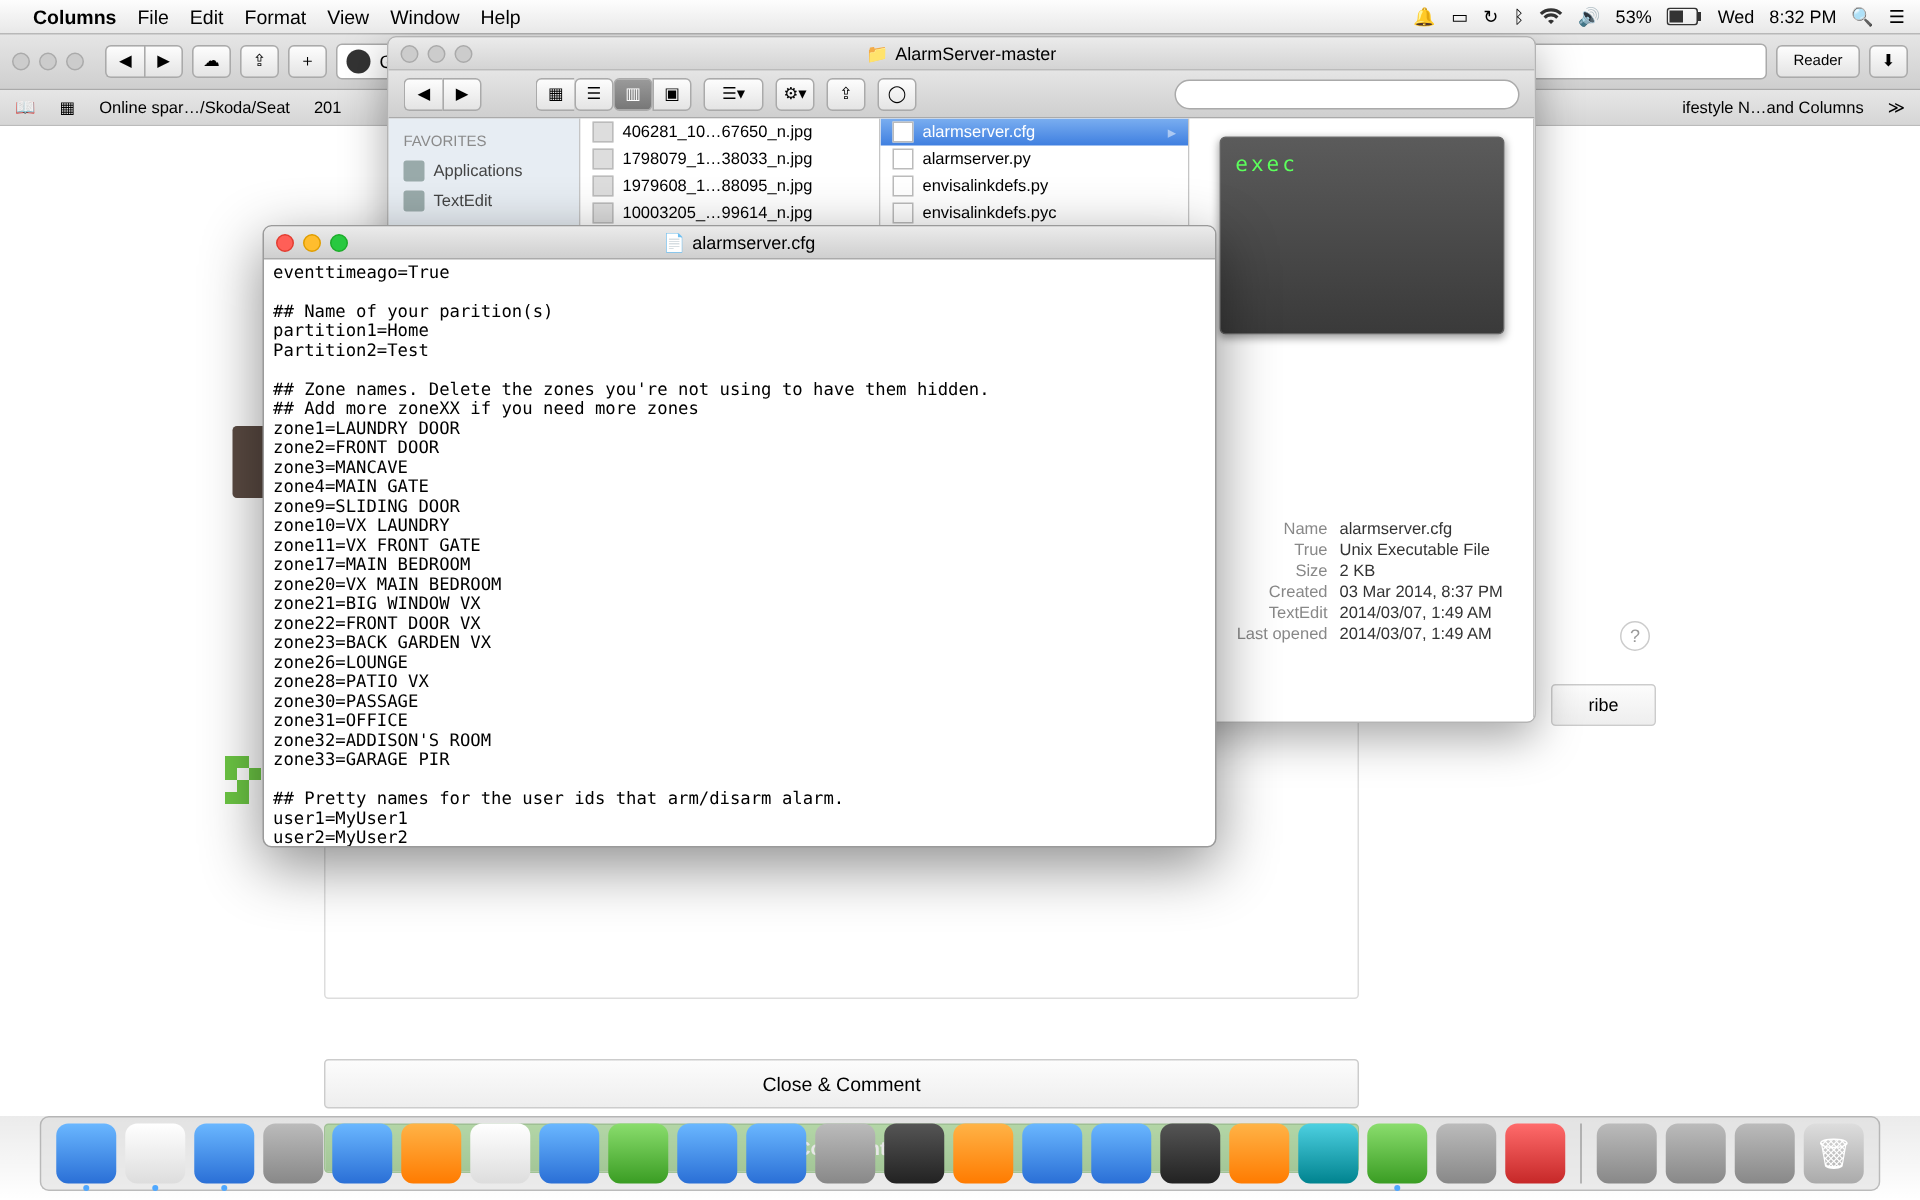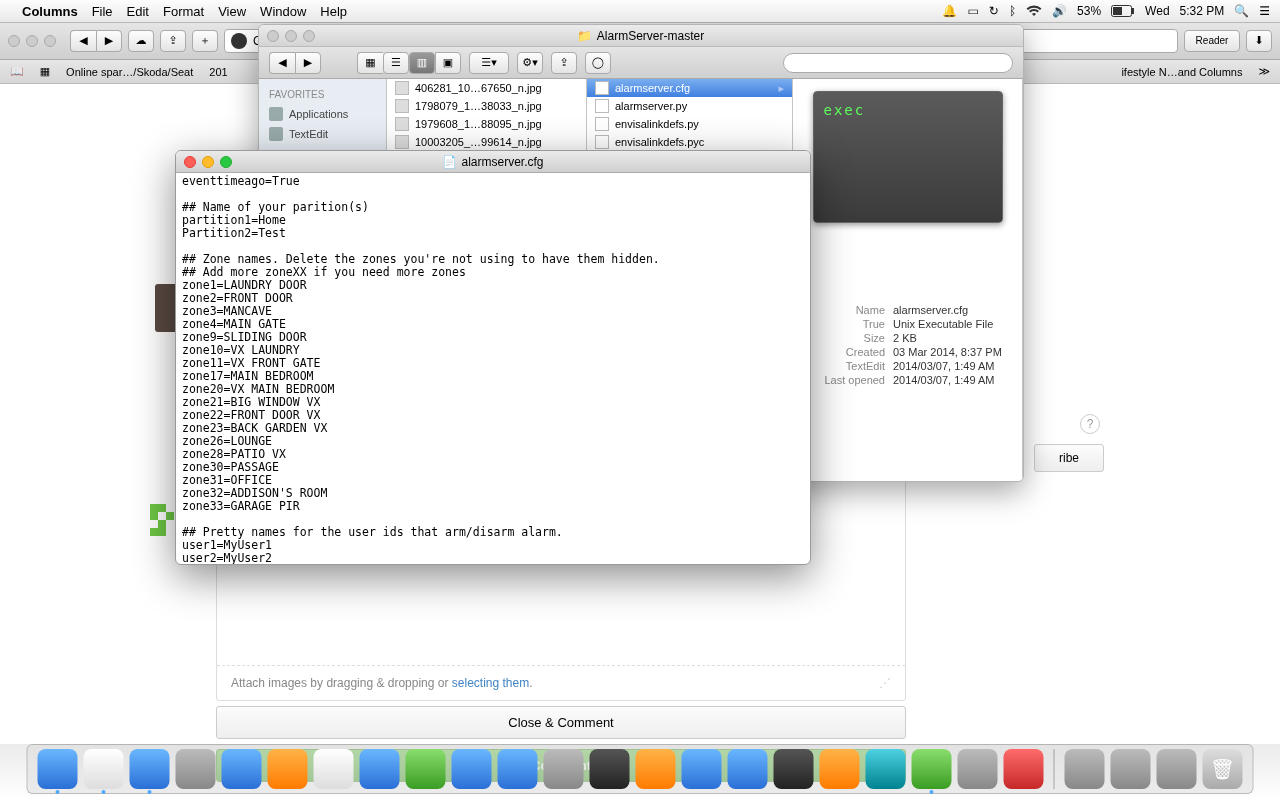--- a/index.html
+++ b/index.html
@@ -29,21 +29,21 @@
 
 
 .gh-page { position:absolute; top:84px; left:0; right:0; bottom:56px; background:#fff; }
 .gh-comment-box { position:absolute; left:216px; top:280px; width:690px; border:1px solid #ddd; border-radius:3px; background:#fff;}
 .gh-comment-body{height:300px;}
 .gh-attach{border-top:1px dashed #ddd; padding:10px 14px; font-size:12px; color:#888;}
 .gh-attach a{color:#4183c4;}
 .gh-btns{ position:absolute; left:216px; top:622px; width:690px; display:flex; justify-content:flex-end; gap:10px;flex-direction:column;}
 .btn{padding:8px 14px; border-radius:3px; font-size:13px; border:1px solid #ccc; background:linear-gradient(#fcfcfc,#eee);}
 .btn-primary{background:linear-gradient(#8add6d,#60b044); color:#fff; border-color:#5ca941; font-weight:bold;}
-.gh-sub{position:absolute; right:176px; top:360px; width:70px; height:28px; border:1px solid #ccc; border-radius:3px; display:flex;align-items:center;justify-content:center;font-size:12px; background:linear-gradient(#fcfcfc,#eee);}
+.gh-sub{position:absolute; right:176px; top:372px; width:70px; height:28px; border:1px solid #ccc; border-radius:3px; display:flex;align-items:center;justify-content:center;font-size:12px; background:linear-gradient(#fcfcfc,#eee);}
 .gh-help{position:absolute; right:180px; top:330px; width:20px;height:20px;border:1px solid #ccc;border-radius:50%;display:flex;align-items:center;justify-content:center;font-size:12px;color:#999;}
 .avatar{position:absolute; left:155px; top:200px; width:48px;height:48px;background:#5a4a42;border-radius:3px;}
 .pixel-icon{position:absolute;left:150px;top:420px;width:40px;height:40px;}
 .pixel-icon span{position:absolute;width:8px;height:8px;background:#6cc644;}
 
 
 .finder { position:absolute; top:24px; left:258px; width:766px; height:458px; background:#ececec; border:1px solid #b4b4b4; border-radius:6px; box-shadow:0 10px 30px rgba(0,0,0,.35); z-index:50; overflow:hidden;}
 .finder-titlebar{height:22px; background:linear-gradient(#ebebeb,#d4d4d4); display:flex; align-items:center; justify-content:center; font-size:12px; position:relative; border-bottom:1px solid #bbb;}
 .finder-titlebar .traffic-dots{position:absolute;left:8px;top:5px;}
 .finder-titlebar .traffic-dots .dot{background:#ccc;}
@@ -57,21 +57,21 @@
 .finder-cols{flex:1; display:flex;}
 .col{border-right:1px solid #c5c5c5; overflow:auto;}
 .col1{width:200px; background:#fff;}
 .col2{width:206px; background:#fff;}
 .col3{flex:1; background:#fff;}
 .row{padding:2px 8px; font-size:11px; display:flex; align-items:center; gap:6px; white-space:nowrap;}
 .row.sel{background:linear-gradient(#7aaef0,#3f7fe0); color:#fff;}
 .row .arrow{margin-left:auto; opacity:.5;}
 .fi-ic{width:14px;height:14px;background:#ddd;border:1px solid #bbb;}
 .fi-ic.txt{background:#fff;}
-.preview{padding:12px; display:flex; flex-direction:column; align-items:center;}
+.preview{padding:12px; display:flex; flex-direction:column; align-items:center;gap:43px;}
 .preview-thumb{width:190px;height:132px; background:linear-gradient(#5b5b5b,#3a3a3a); border:1px solid #666; border-radius:4px; display:flex; padding:10px; box-shadow:0 2px 6px rgba(0,0,0,.4);}
 .preview-thumb .exec{font-family:monospace;color:#5cff5c;font-size:14px;letter-spacing:2px;}
 .meta{margin-top:80px; font-size:11px; color:#333; width:100%;}
 .meta-row{display:flex; padding:1px 0;}
 .meta-row .k{width:88px; text-align:right; color:#888; padding-right:8px;}
 .meta-row .v{flex:1;}
 
 
 .textedit{position:absolute; top:150px; left:175px; width:636px; height:415px; background:#fff; border:1px solid #9a9a9a; border-radius:6px; box-shadow:0 12px 40px rgba(0,0,0,.45); z-index:60; overflow:hidden;}
 .te-titlebar{height:22px; background:linear-gradient(#ebebeb,#cfcfcf); display:flex; align-items:center; justify-content:center; font-size:12px; position:relative; border-bottom:1px solid #aaa;}
@@ -121,21 +121,21 @@
     <span>🔊</span>
     <span>53%</span>
     <span>
       <svg width="24" height="12" viewBox="0 0 24 12">
           <rect x="0.5" y="0.5" width="20" height="11" rx="2" fill="none" stroke="#333"></rect>
           <rect x="21" y="3" width="2" height="6" fill="#333"></rect>
           <rect x="2" y="2" width="9" height="8" fill="#333"></rect>
         </svg>
     </span>
     <span>Wed</span>
-    <span>5:32 PM</span>
+    <span>8:32 PM</span>
     <span>🔍</span>
     <span>☰</span>
   </div>
 </div>
 
 <div class="browser-toolbar">
   <div class="traffic-dots">
     <div class="dot"></div>
     <div class="dot"></div>
     <div class="dot"></div>
@@ -172,24 +172,20 @@
     <span style="left:0;top:0;"></span>
       <span style="left:8px;top:0;"></span>
     <span style="left:0;top:8px;"></span>
       <span style="left:16px;top:8px;"></span>
     <span style="left:8px;top:16px;"></span>
       <span style="left:0;top:24px;"></span>
       <span style="left:8px;top:24px;"></span>
   </div>
   <div class="gh-comment-box">
     <div class="gh-comment-body"></div>
-    <div class="gh-attach">
-      <span>Attach images by dragging &amp; dropping or </span><a>selecting them</a>.
-      <span style="float:right;color:#ccc;">⋰</span>
-    </div>
   </div>
   <div class="gh-btns">
     <button class="btn">Close &amp; Comment</button>
     <button class="btn btn-primary">Comment</button>
   </div>
   <div class="gh-help">?</div>
   <div class="gh-sub">ribe</div>
 </div>
 
 <div class="finder">

